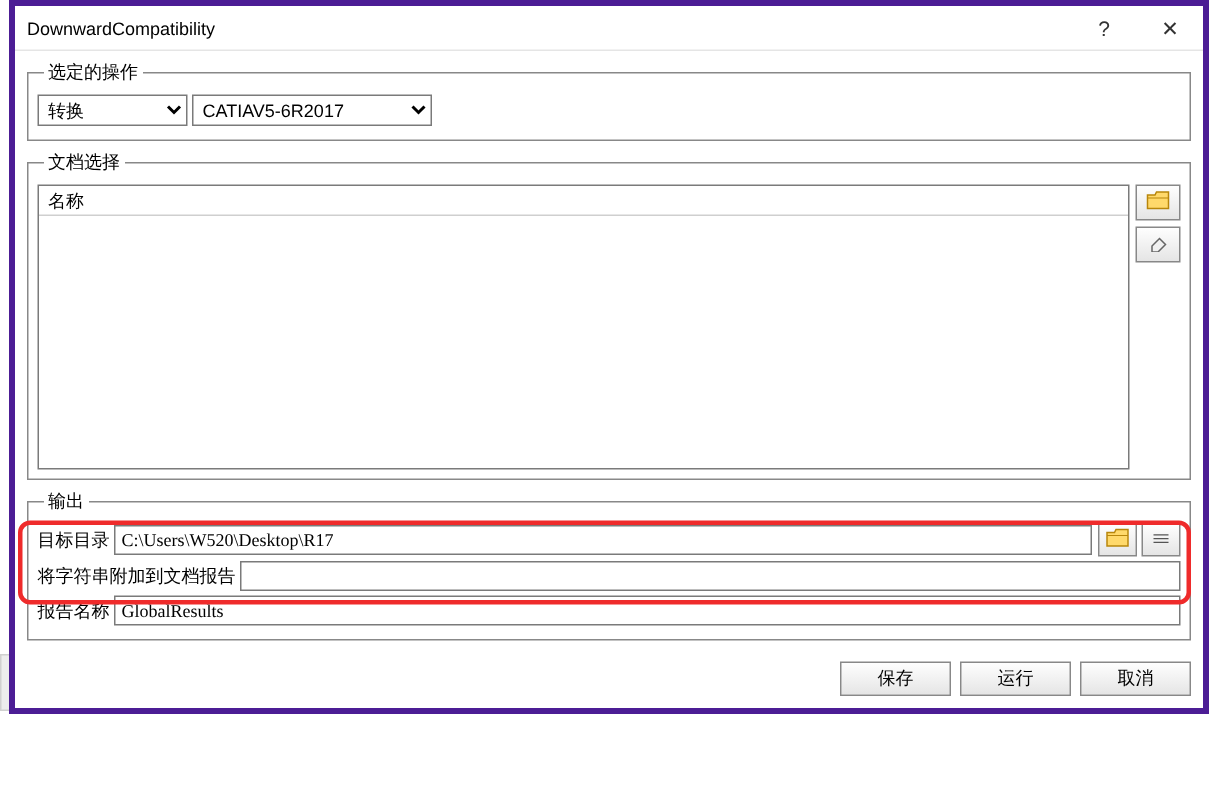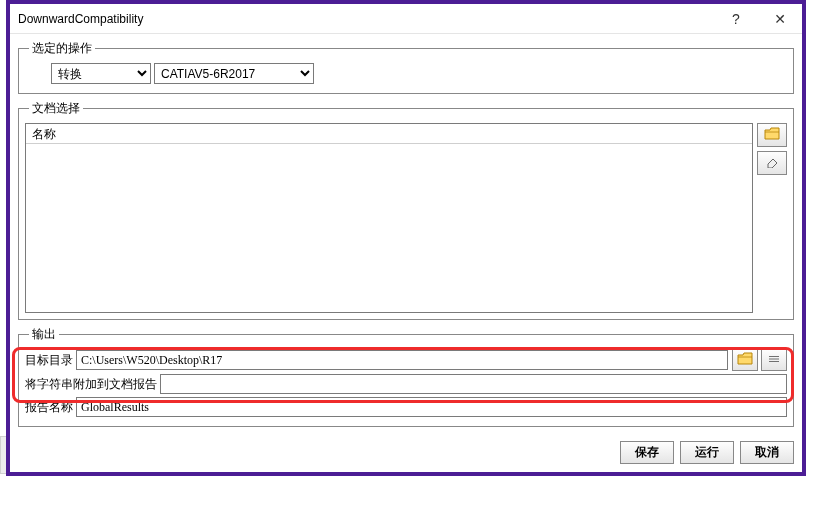--- a/index.html
+++ b/index.html
@@ -64,21 +64,20 @@
     margin-right: 3px;
     white-space: nowrap;
   }
   select {
     border: 1px solid #7a7a7a;
     background: #fff;
     height: 21px;
     font-size: 12px;
     font-family: inherit;
     padding: 0 2px;
-    margin-left: 26px;
   }
   .op-convert { width: 100px; }
   .op-version { width: 160px; margin-left: 3px; }
   .doc-loc-select { flex: 1; }
   .list-wrap {
     display: flex;
     gap: 4px;
   }
   .list {
     border: 1px solid #7a7a7a;
@@ -149,24 +148,23 @@
   .footer {
     display: flex;
     justify-content: flex-end;
     gap: 6px;
     padding: 4px 8px 8px 8px;
   }
   .footer .wbtn {
     border: 1px solid #888;
     background: linear-gradient(#fefefe,#e5e5e5);
     height: 23px;
-    width: 54px;
+    width: 74px;
     font-size: 12px;
     font-family: inherit;
-    font-weight: bold;
   }
   .out-row-right {
     display: flex;
     gap: 3px;
     margin-left: 4px;
   }
   .bg-scroll-hint {
     position: absolute;
     left: 0;
     top: 436px;

